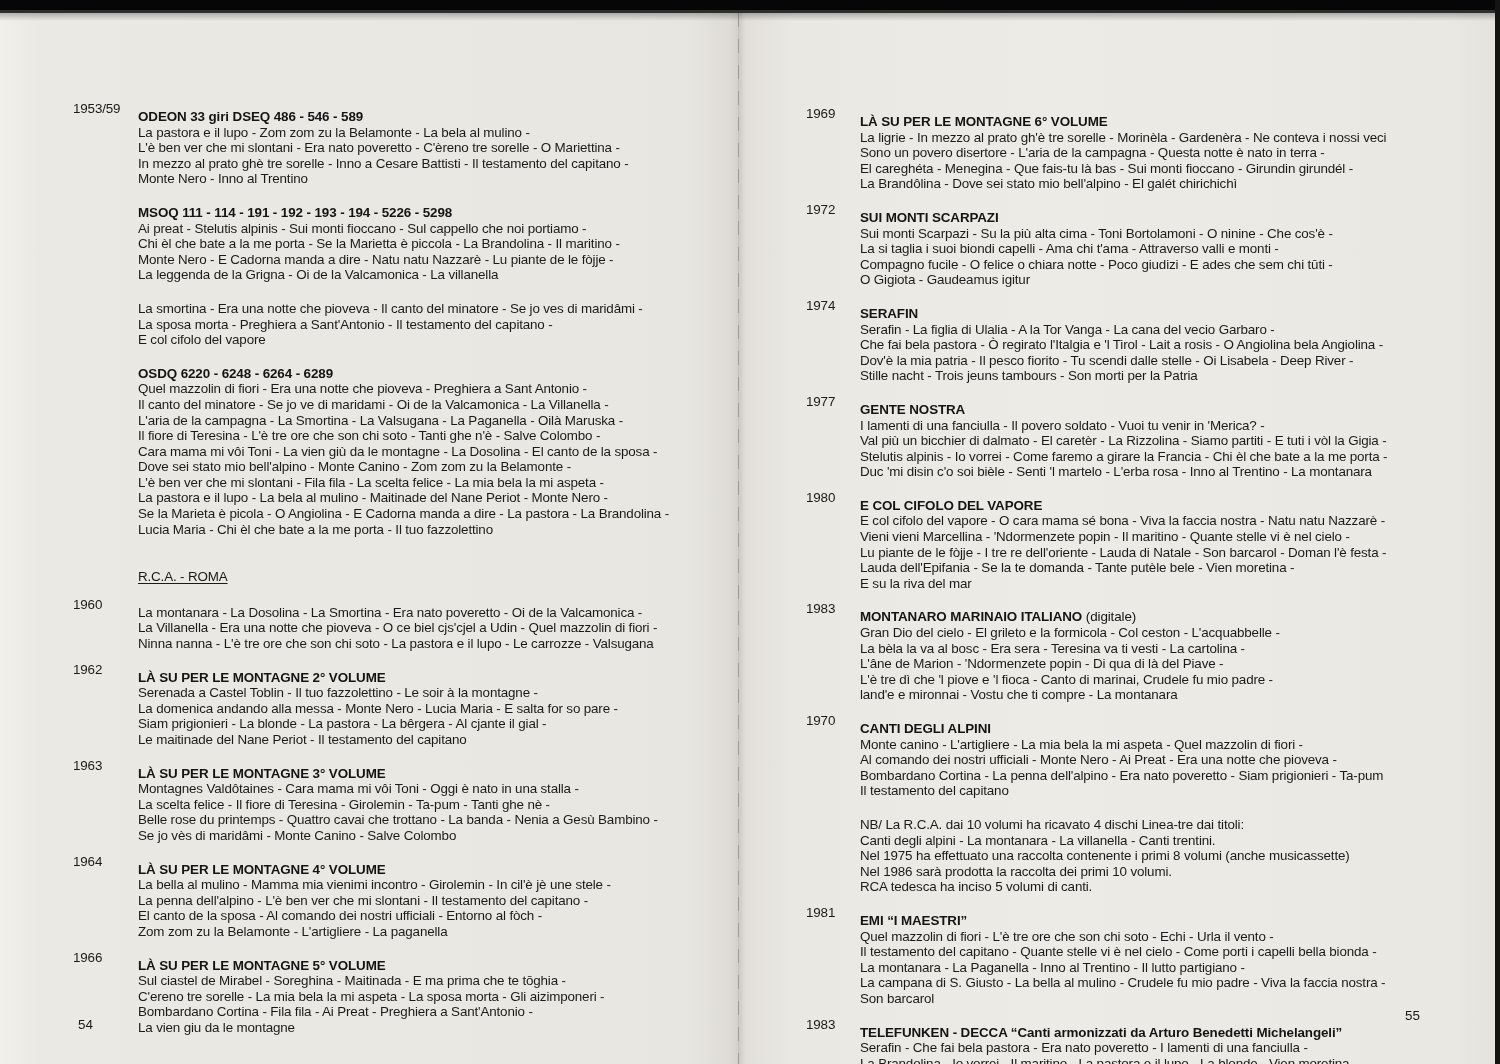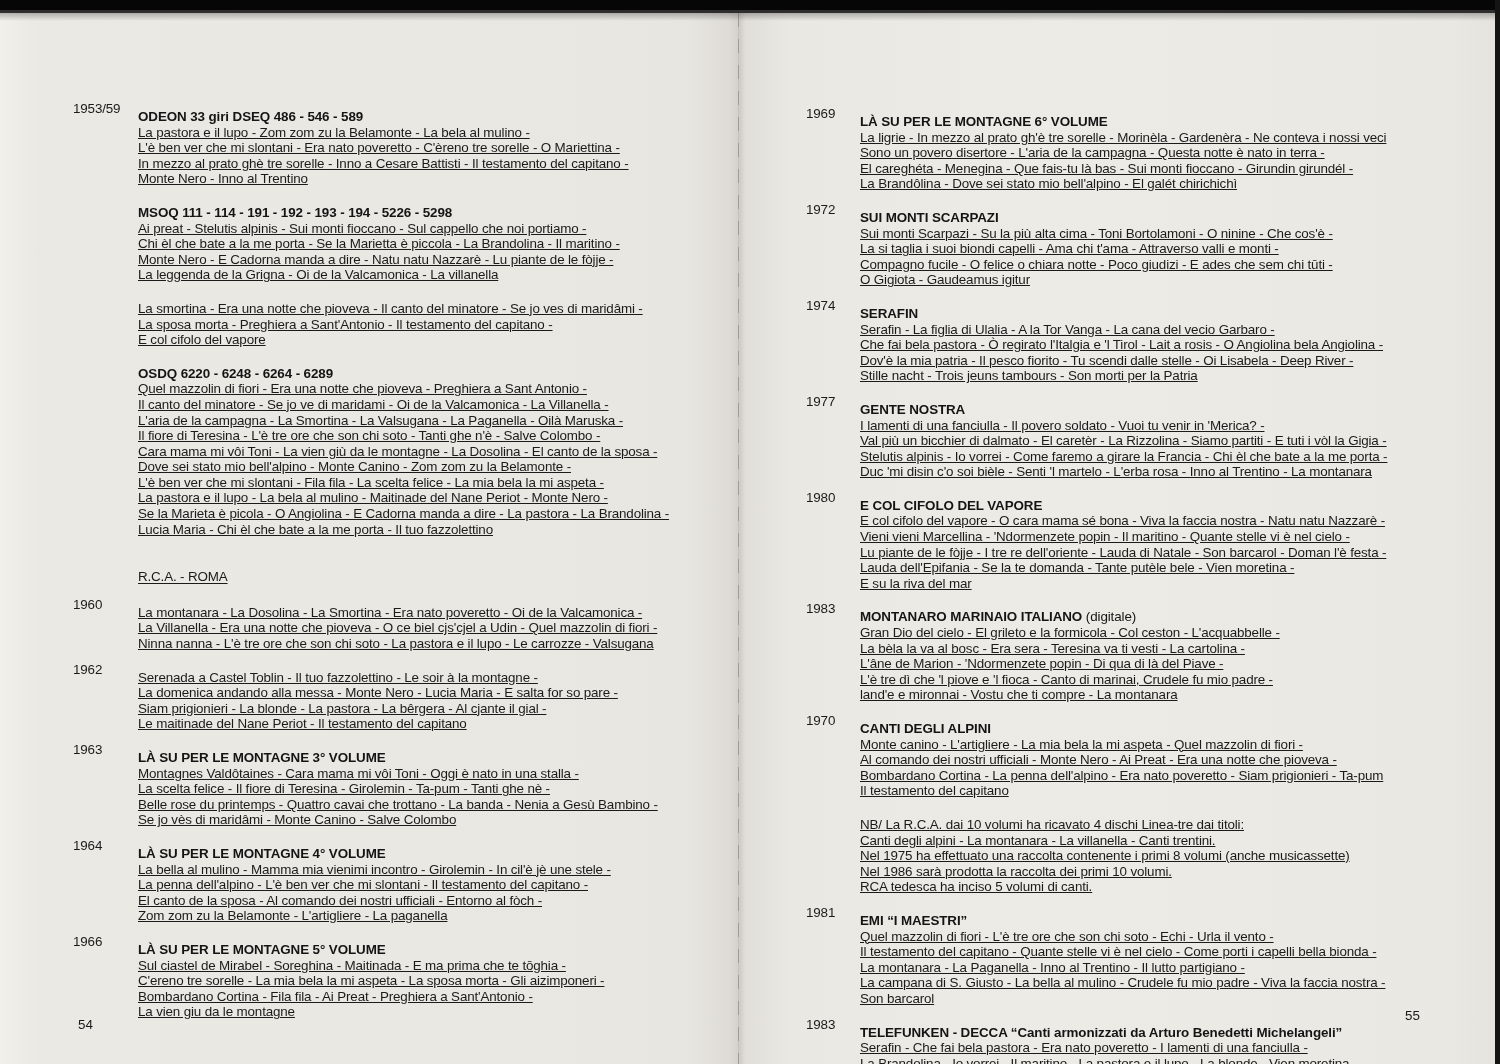--- a/index.html
+++ b/index.html
@@ -94,21 +94,21 @@
   }
   .entry .year {
     flex: 0 0 auto;
     white-space: pre;
   }
   .page-col.left  .entry .year { width: 65px; }
   .page-col.right .entry .year { width: 54px; }
   .entry .content { flex: 1 1 auto; min-width: 0; margin-top: 8px; }
   .entry .title { font-weight: 700; letter-spacing: -0.1px; white-space: pre; color: #141414; }
   .entry .title .title-suffix { font-weight: 400; }
-  .entry .body { white-space: pre; text-decoration: underline; }
+  .entry .body { white-space: pre; }
   .entry.rca-header-entry { margin-top: 24px; margin-bottom: 12px; }
   .rca-label {
     text-decoration: underline;
     text-underline-offset: 2px;
     white-space: pre;
   }
   .page-number {
     position: absolute;
     z-index: 4;
     color: #1b1b1b;
@@ -194,20 +194,21 @@
       <div class="content">
         <div class="body">La montanara - La Dosolina - La Smortina - Era nato poveretto - Oi de la Valcamonica -
 La Villanella - Era una notte che pioveva - O ce biel cjs'cjel a Udin - Quel mazzolin di fiori -
 Ninna nanna - L'è tre ore che son chi soto - La pastora e il lupo - Le carrozze - Valsugana</div>
       </div>
     </div>
 
     <div class="entry">
       <div class="year">1962</div>
       <div class="content">
+        <div class="title"><span class="title-main">LÀ SU PER LE MONTAGNE 2° VOLUME</span></div>
         <div class="body">Serenada a Castel Toblin - Il tuo fazzolettino - Le soir à la montagne -
 La domenica andando alla messa - Monte Nero - Lucia Maria - E salta for so pare -
 Siam prigionieri - La blonde - La pastora - La bêrgera - Al cjante il gial -
 Le maitinade del Nane Periot - Il testamento del capitano</div>
       </div>
     </div>
 
     <div class="entry">
       <div class="year">1963</div>
       <div class="content">

